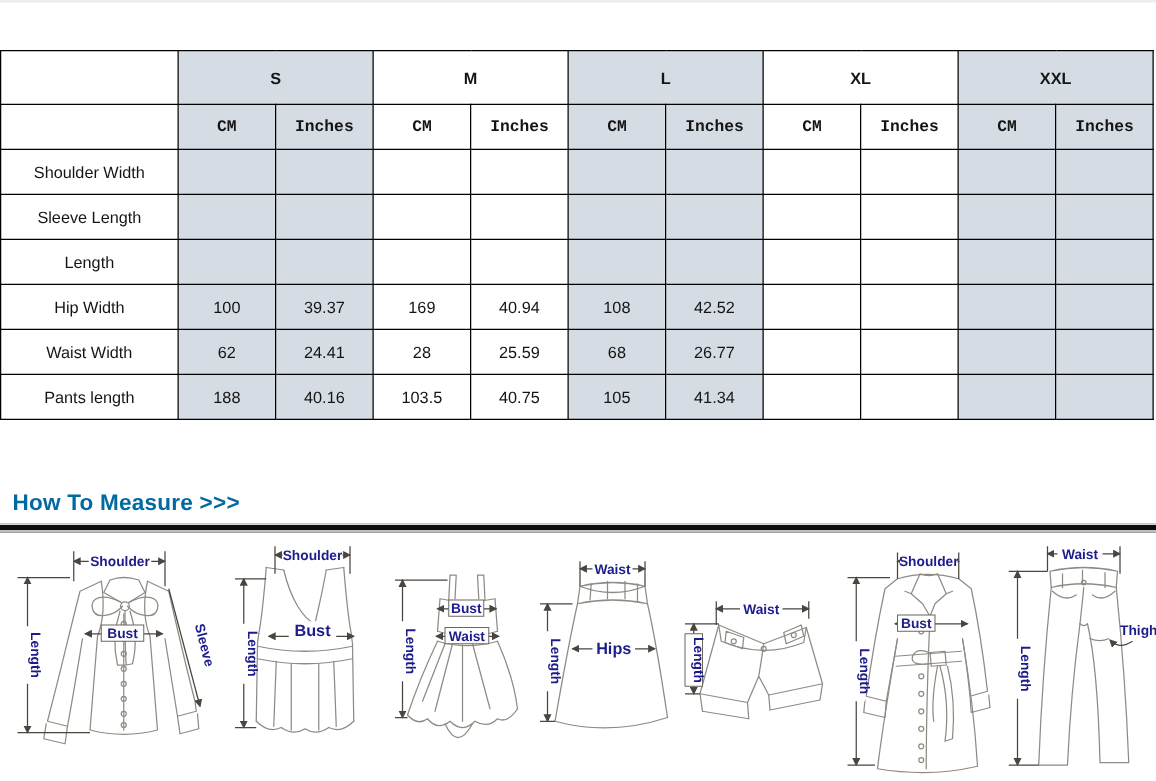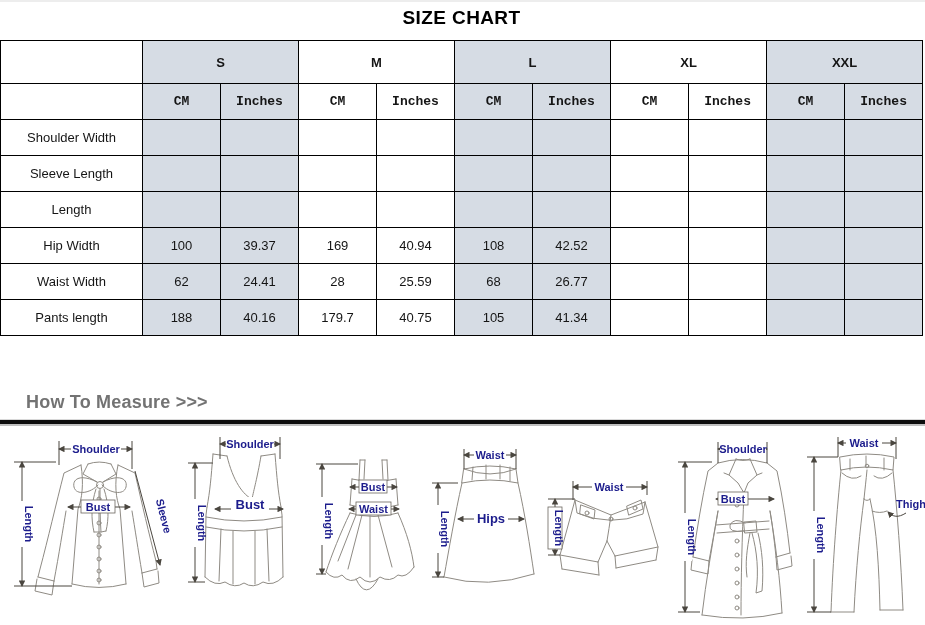--- a/index.html
+++ b/index.html
@@ -9,39 +9,38 @@
          font-size:19px;font-weight:bold;color:#000;letter-spacing:.4px;}
   table.sc{position:absolute;top:38px;left:0;border-collapse:collapse;table-layout:fixed;width:923px;}
   .sc td{border:1px solid #000;text-align:center;vertical-align:middle;padding:0;
          font-size:13px;color:#151515;background:#fff;overflow:hidden;}
   .sc td.sh{background:#d6dce4;}
   tr.szr{height:43px;} tr.unr{height:36px;} tr.dr{height:36px;}
   .sz{font-size:24px;font-weight:bold;color:#ff0000;}
   .un{font-weight:bold;font-size:13px;font-family:Liberation Mono, monospace;}
   .rl{font-size:13px;}
   .v{font-size:15px;}
-  .howto{position:absolute;top:390px;left:26px;font-size:18px;font-weight:bold;
-         color:#737373;letter-spacing:.2px;}
+  .howto{position:absolute;top:390px;left:10px;font-size:18px;font-weight:bold;
+         color:#0369a1;letter-spacing:.2px;}
   .divider{position:absolute;top:417px;left:0;width:925px;height:4px;background:#0d0d0d;
            border-top:1px solid #d8d8d8;border-bottom:2px solid #bfbfbf;}
   .figs{position:absolute;top:427px;left:0;width:925px;height:198px;}
   .fig{position:absolute;top:0;}
   .g{fill:none;stroke:#8f8b84;stroke-width:1;stroke-linecap:round;stroke-linejoin:round;}
   .m{fill:none;stroke:#4a463f;stroke-width:1;}
   .lbl{fill:#1c1c8c;font-family:"Liberation Sans",sans-serif;font-size:11px;font-weight:bold;}
   .lbl2{font-size:13px;}
   .wbg{fill:#fff;}
   .box{fill:#fff;stroke:#6b675f;stroke-width:.8;}
 </style>
 </head>
 <body>
 
 <div class="page">
 
-  <div class="title">SIZE CHART</div>
 
   <table class="sc">
     <colgroup>
       <col style="width:142px">
         <col style="width:78px">
         <col style="width:78px">
         <col style="width:78px">
         <col style="width:78px">
       <col style="width:78px">
         <col style="width:78px">
@@ -134,21 +133,21 @@
       <td class="v sh">26.77</td>
       <td class="v"></td>
       <td class="v"></td>
       <td class="v sh"></td>
       <td class="v sh"></td>
     </tr>
     <tr class="dr">
       <td class="rl">Pants length</td>
       <td class="v sh">188</td>
       <td class="v sh">40.16</td>
-      <td class="v">179.7</td>
+      <td class="v">103.5</td>
       <td class="v">40.75</td>
       <td class="v sh">105</td>
       <td class="v sh">41.34</td>
       <td class="v"></td>
       <td class="v"></td>
       <td class="v sh"></td>
       <td class="v sh"></td>
     </tr>
   </tbody>
     </table>

